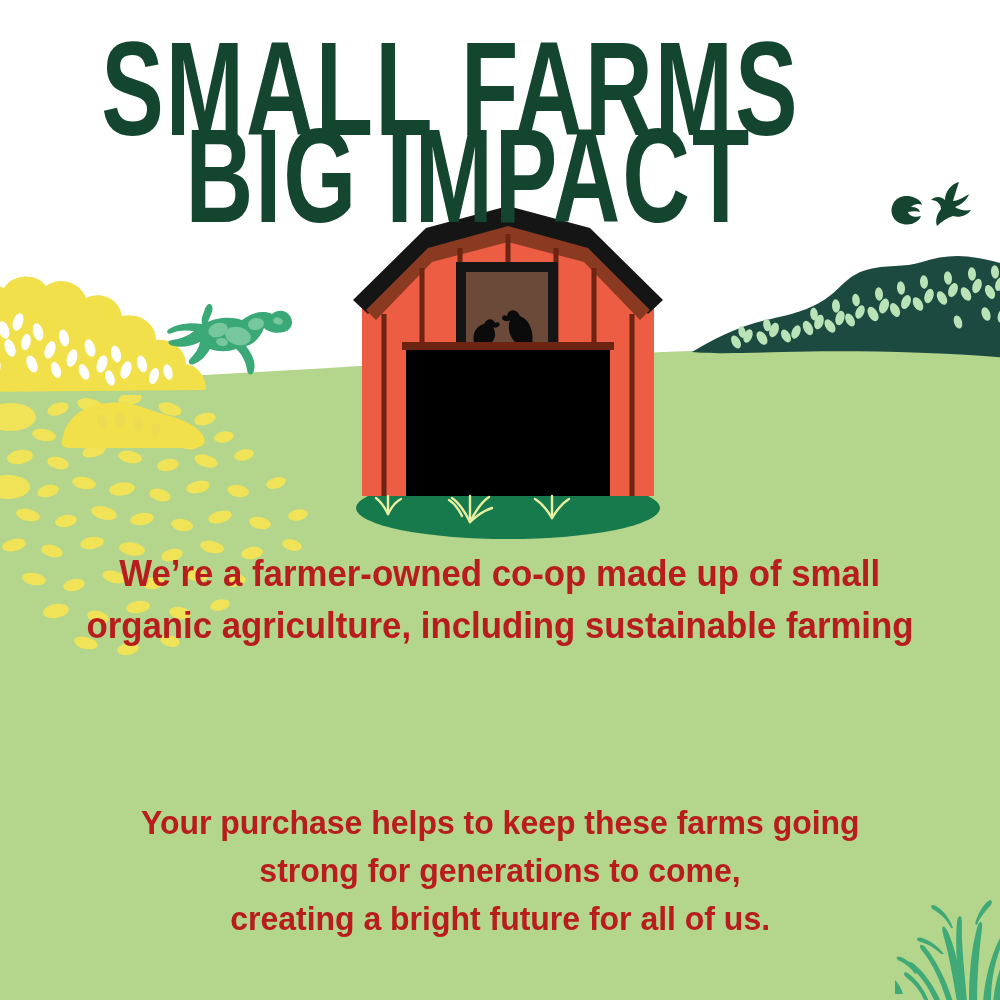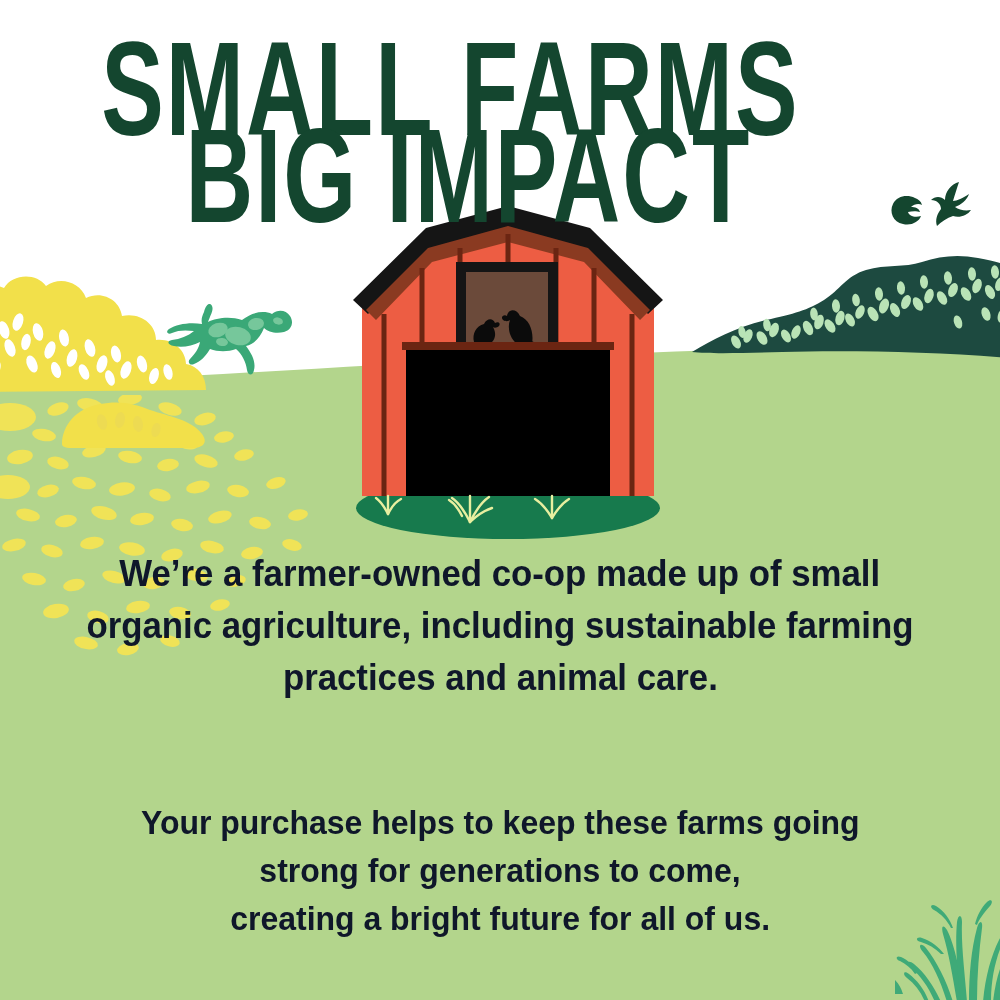--- a/index.html
+++ b/index.html
@@ -49,21 +49,21 @@
 
   
   .barn{position:absolute;left:318px;top:196px;width:380px;height:350px;z-index:20;}
 
   
   .grass-corner{position:absolute;left:895px;top:862px;width:110px;height:140px;z-index:22;}
 
   
   .copy{
     position:absolute;left:40px;width:920px;z-index:30;
-    text-align:center;color:#0f172a;
+    text-align:center;color:#b91c1c;
     font-family:"Liberation Sans",sans-serif;
     font-weight:bold;
   }
   .copy p{margin:0;}
   .para1{top:548px;font-size:37px;line-height:52px;letter-spacing:0px;}
   .para2{top:798px;font-size:34px;line-height:48px;letter-spacing:0px;}
   .narrow{display:inline-block;transform:scaleX(0.94);transform-origin:center;}
 </style>
 </head>
 <body>
@@ -346,21 +346,20 @@
       <span class="stretch">SMALL FARMS</span>
     </span>
     <span class="hl hl2">
       <span class="stretch">BIG IMPACT</span>
     </span>
   </div>
 
   <div class="copy para1">
     <p><span class="narrow">We’re a farmer-owned co-op made up of small</span></p>
     <p><span class="narrow">organic agriculture, including sustainable farming</span></p>
-    <p><span class="narrow">practices and animal care.</span></p>
   </div>
 
   <div class="copy para2">
     <p><span class="narrow">Your purchase helps to keep these farms going</span></p>
     <p><span class="narrow">strong for generations to come,</span></p>
     <p><span class="narrow">creating a bright future for all of us.</span></p>
   </div>
 
 </div>
 

